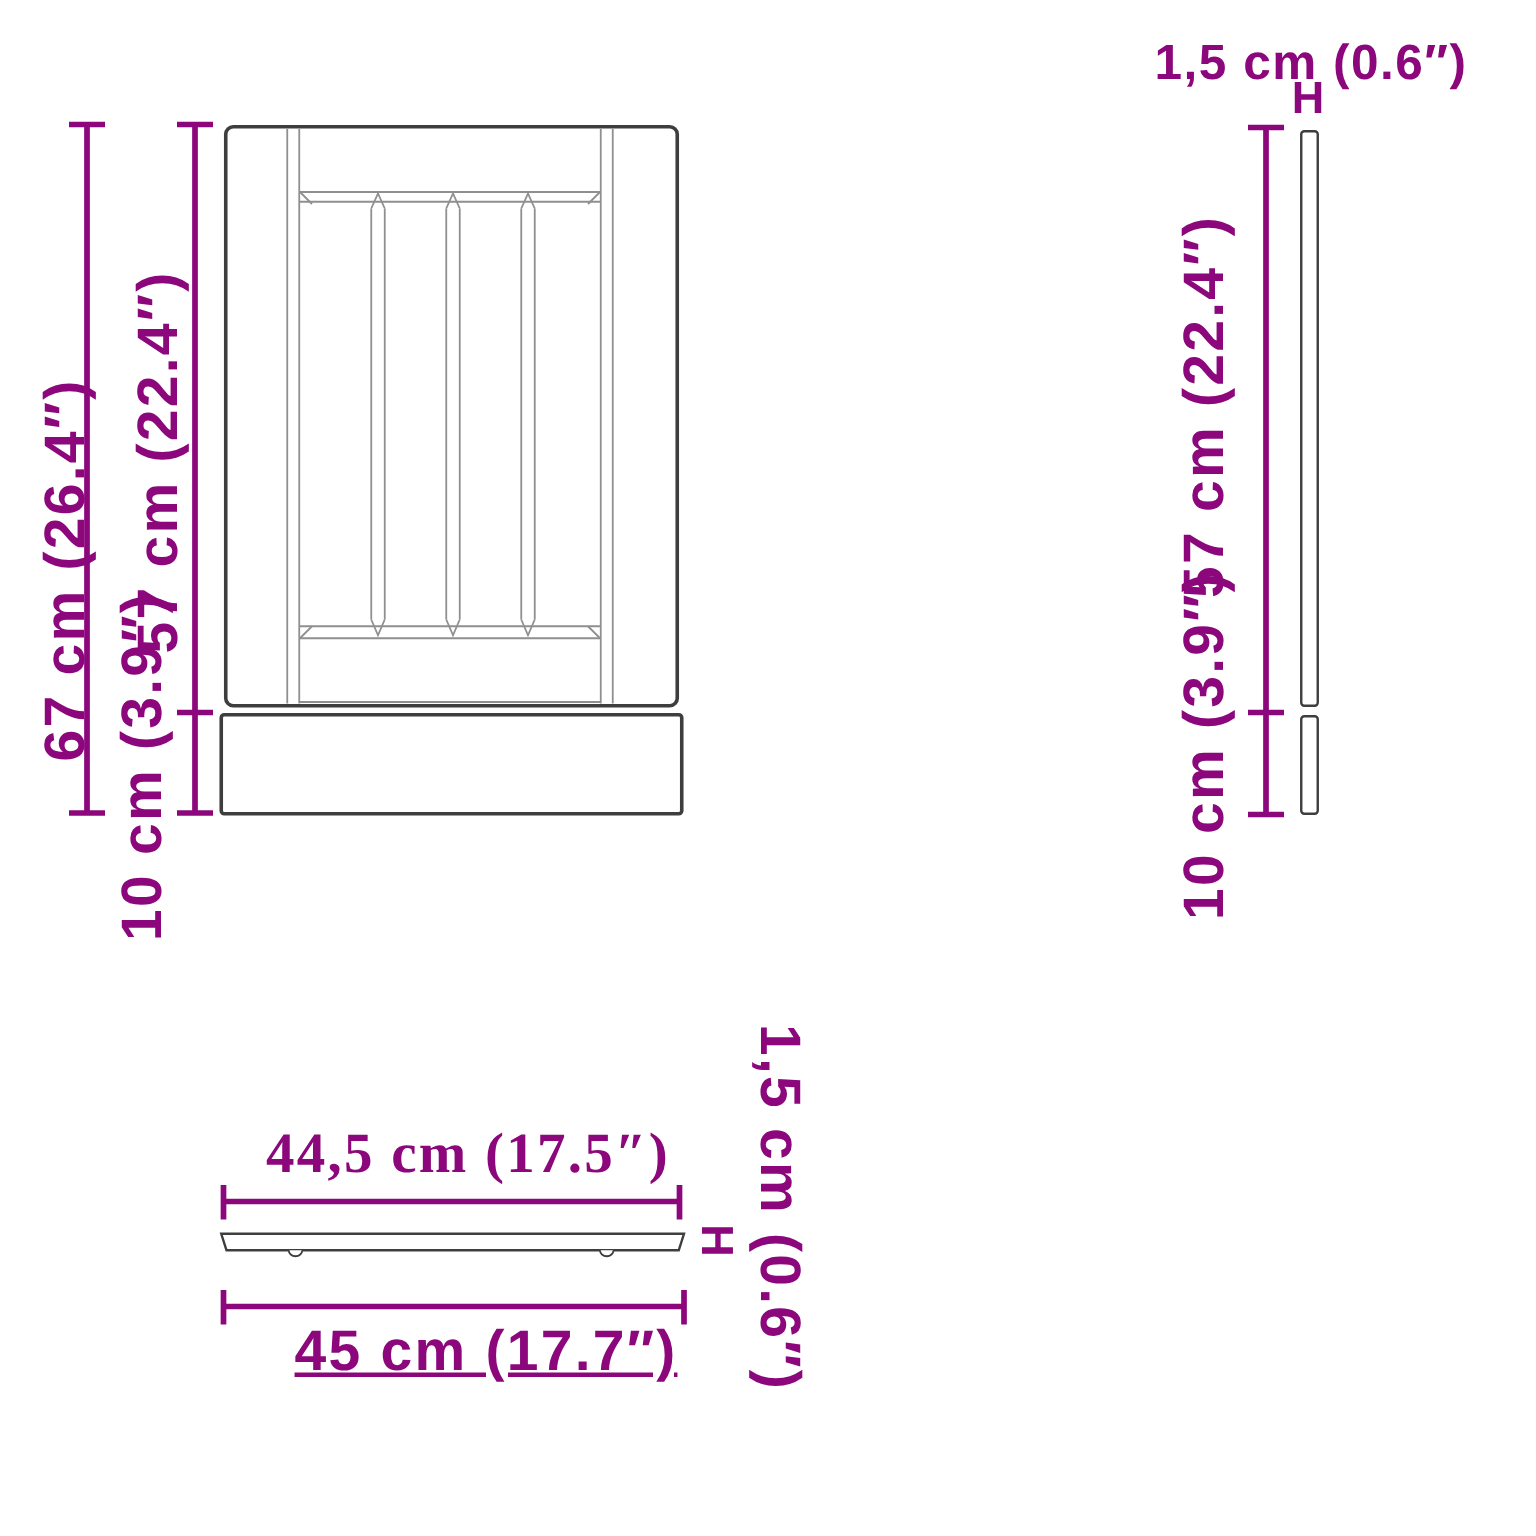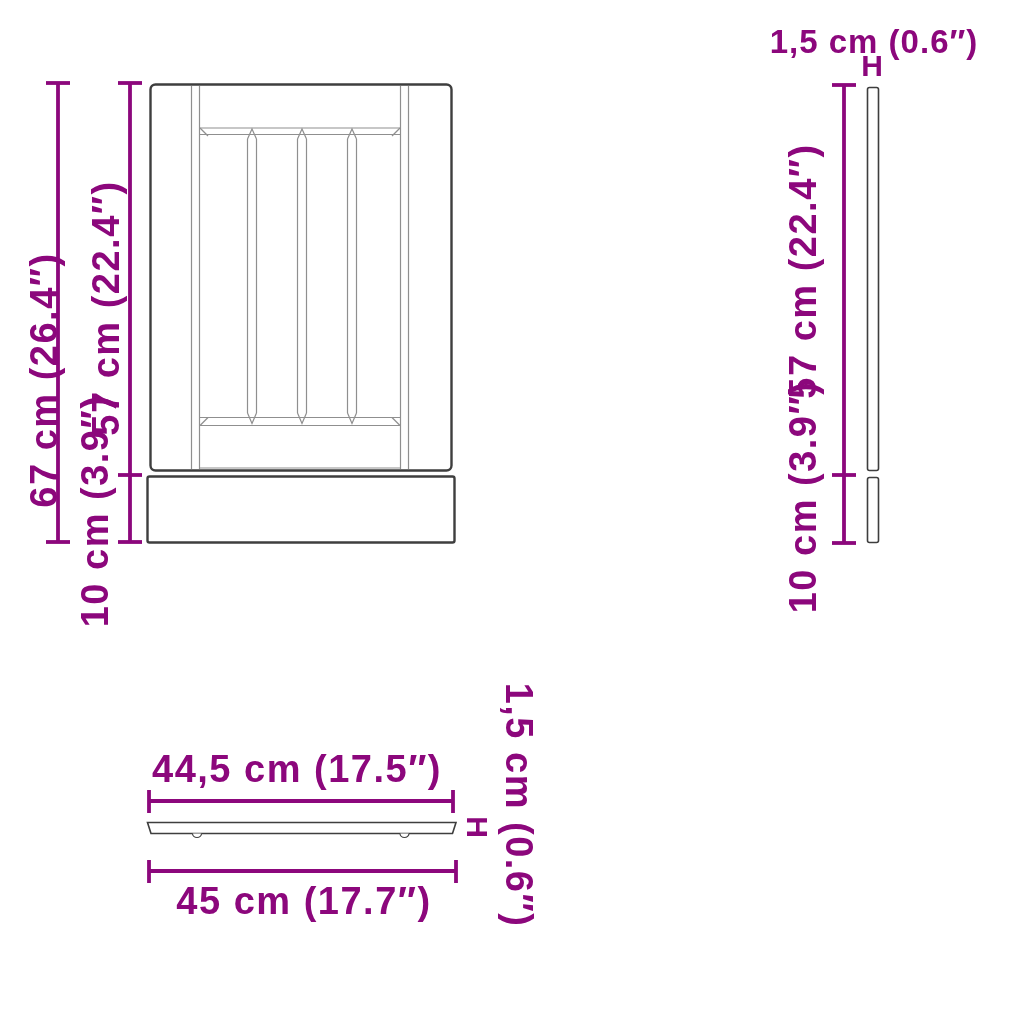--- a/index.html
+++ b/index.html
@@ -145,21 +145,21 @@
   <div class="dim-label rot-ccw" style="left:95px;top:511px;">10 cm (3.9″)</div>
 
   <div class="dim-label small" style="left:874px;top:41px;">1,5 cm (0.6″)</div>
 
   <div class="h-marker" style="left:872px;top:66px;">H</div>
 
   <div class="dim-label rot-ccw" style="left:803px;top:271px;">57 cm (22.4″)</div>
 
   <div class="dim-label rot-ccw" style="left:803px;top:497px;">10 cm (3.9″)</div>
 
-  <div class="dim-label" style="left:297px;top:769px;">44,5 cm (17.5″)</div>
+  <div class="dim-label" style="left:312px;top:769px;font-family:Liberation Serif, serif;">44,5 cm (17.5″)</div>
 
-  <div class="dim-label" style="left:304px;top:901px;">45 cm (17.7″)</div>
+  <div class="dim-label" style="left:324px;top:901px;text-decoration:underline;">45 cm (17.7″)</div>
 
   <div class="dim-label rot-cw" style="left:519px;top:805px;">1,5 cm (0.6″)</div>
 
   <div class="h-marker rot" style="left:477px;top:827px;">H</div>
 
 </div>
 
 </body></html>

